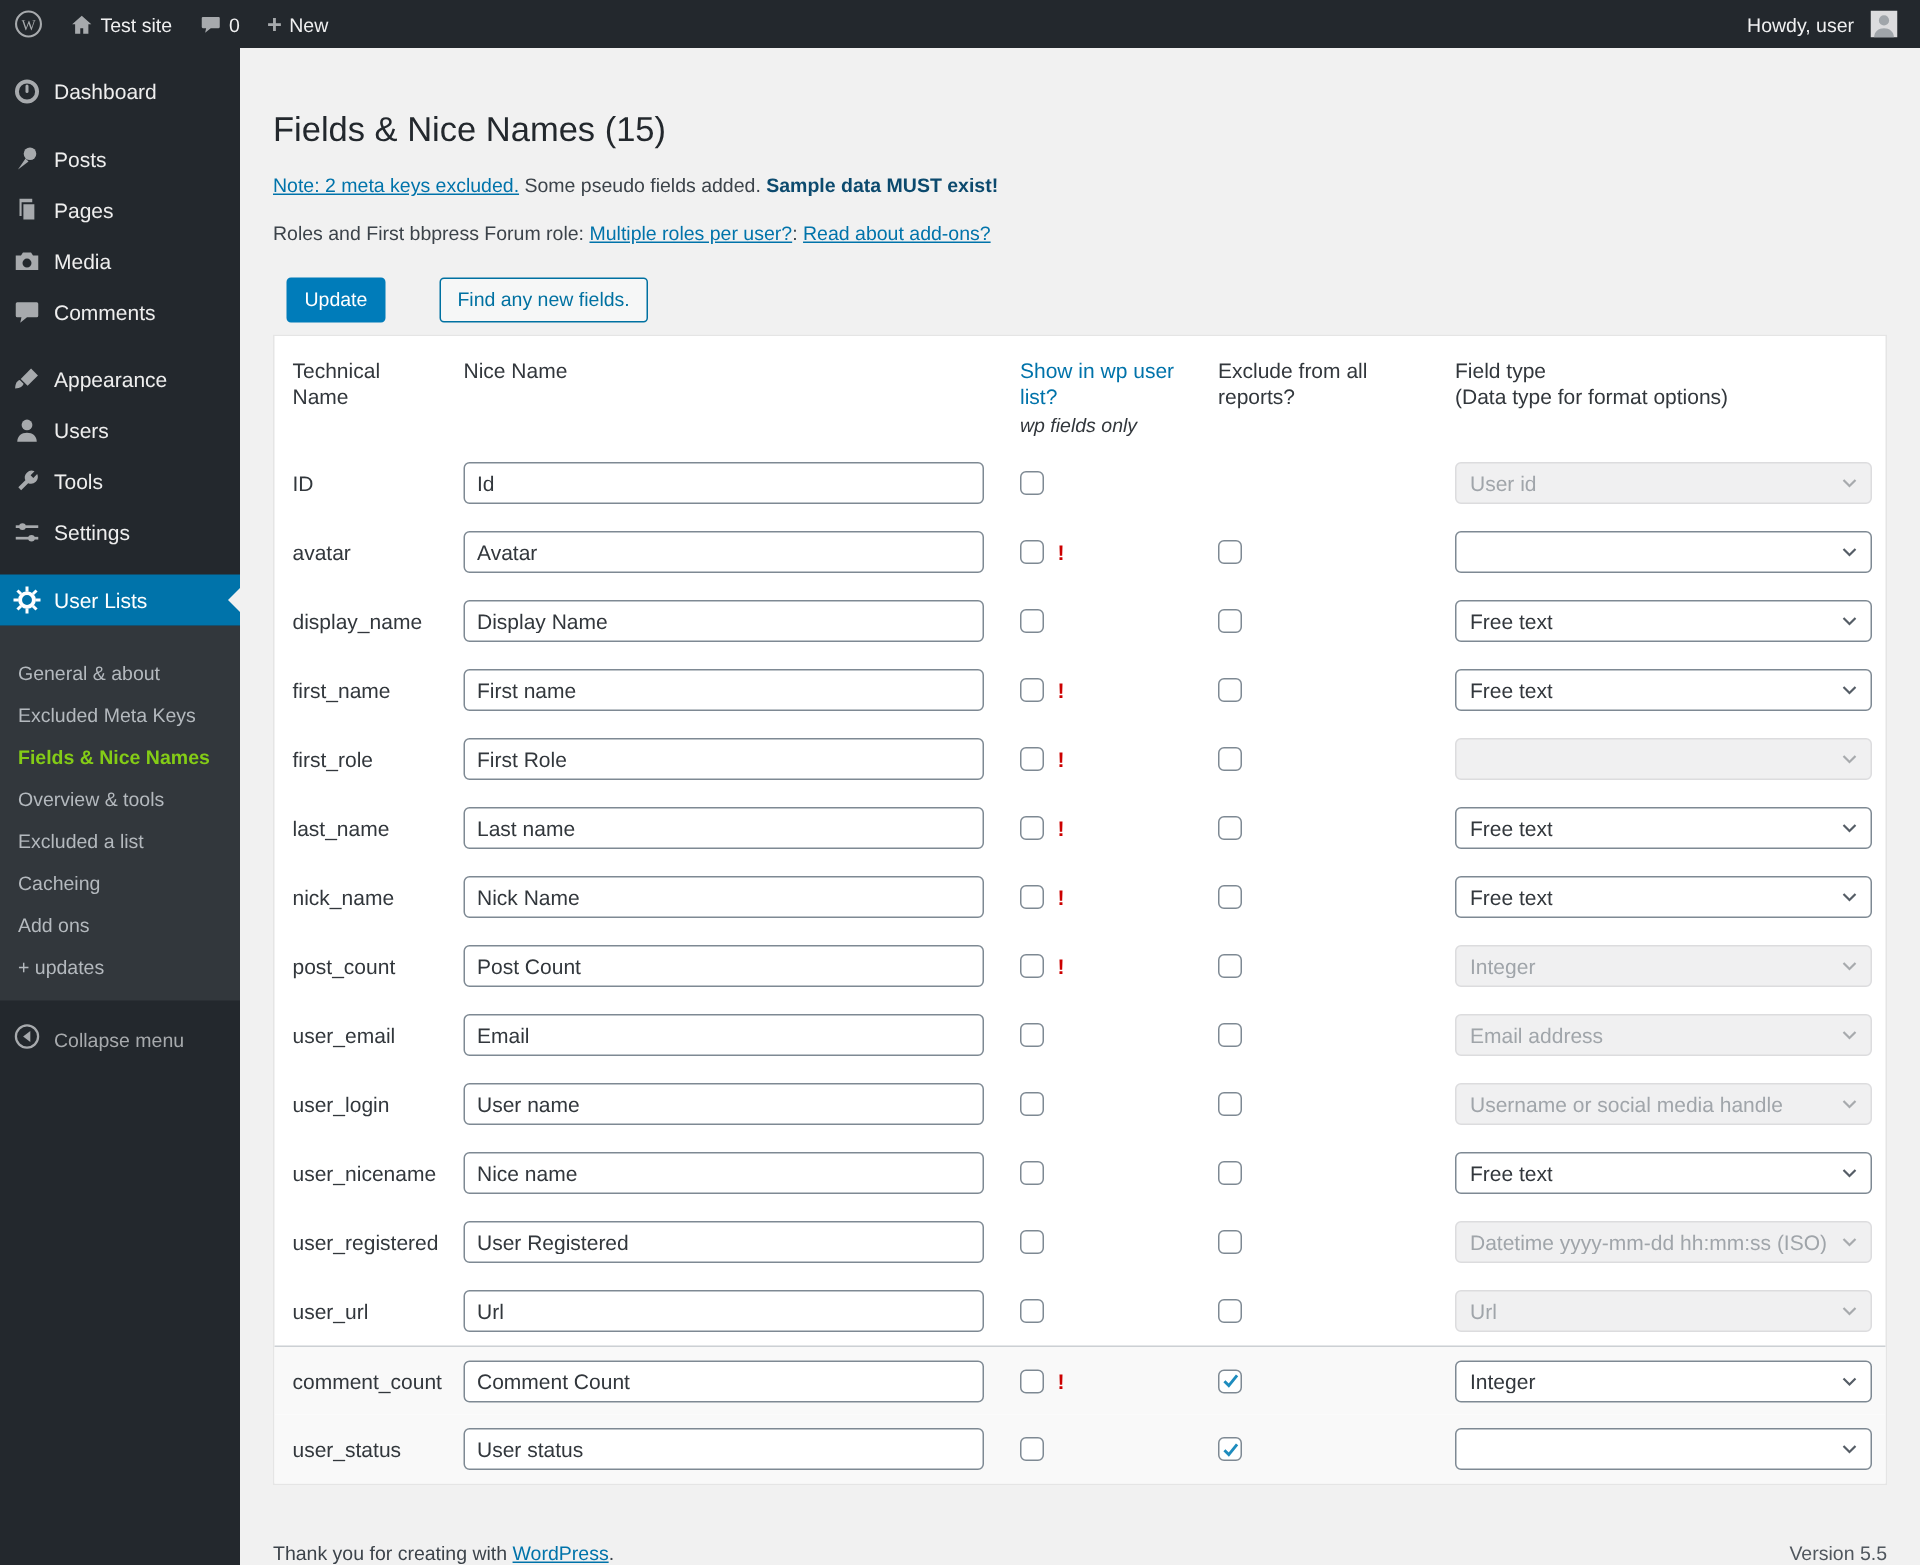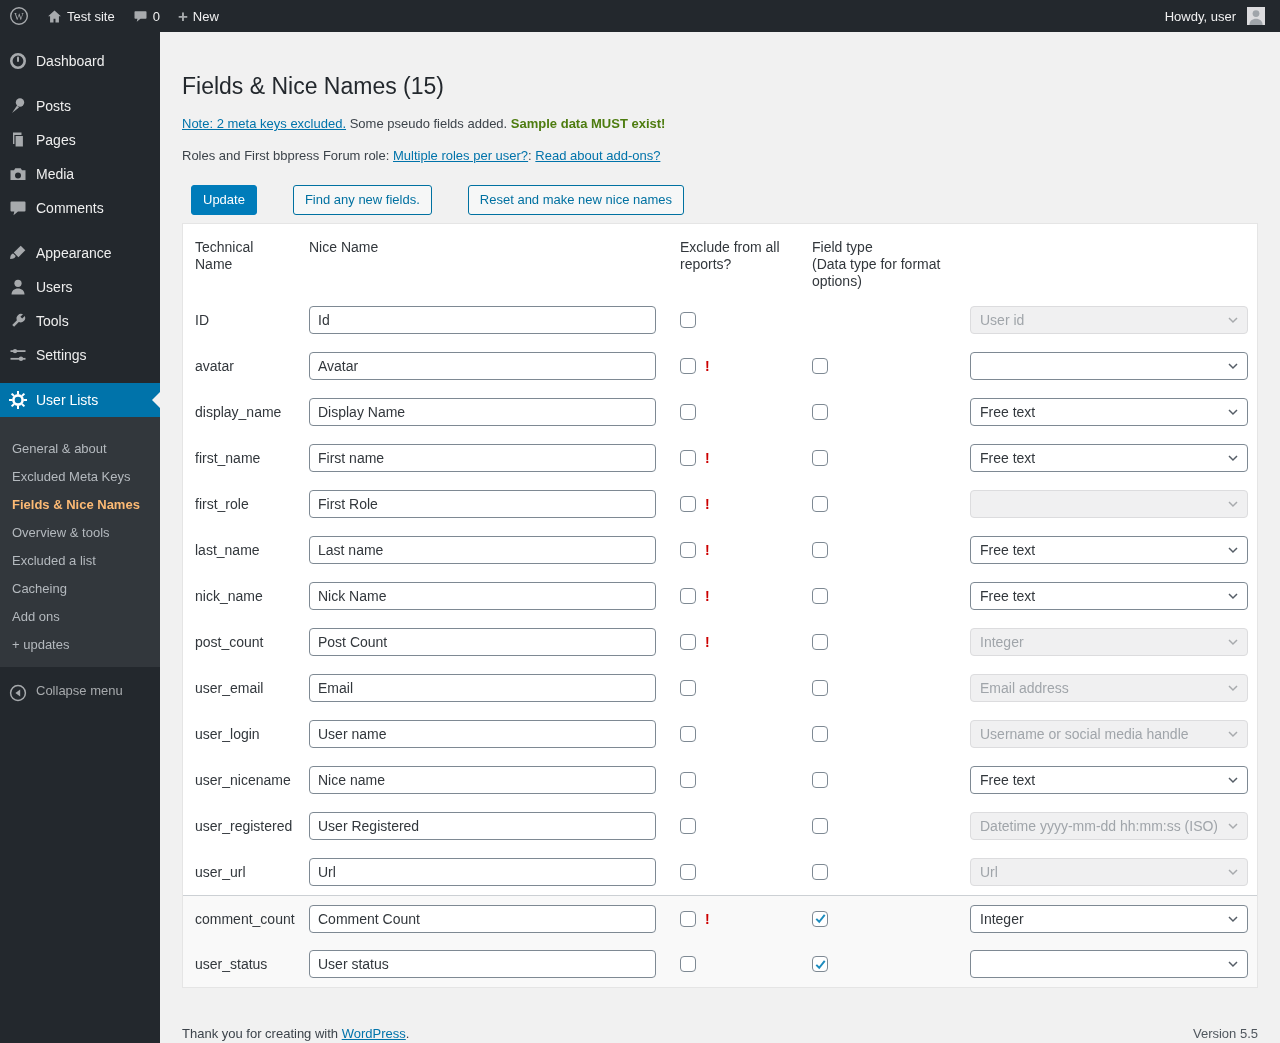--- a/index.html
+++ b/index.html
@@ -22,29 +22,29 @@
 
   
   .menu-item{display:flex;align-items:center;height:34px;color:#eeeeee;font-size:14px;cursor:pointer;position:relative}
   .menu-item .icon{width:20px;height:20px;margin:0 8px;color:#a7aaad;display:inline-flex;align-items:center;justify-content:center;flex-shrink:0}
   .menu-item.current{background:#0073aa;color:#fff}
   .menu-item.current .icon{color:#fff}
   .menu-item.current::after{content:"";position:absolute;right:0;top:50%;margin-top:-8px;border:8px solid transparent;border-right-color:#f1f1f1}
   .menu-sep{height:11px}
   .submenu{background:#32373c;padding:18px 0 8px}
   .submenu-item{height:28px;line-height:28px;padding:0 12px;color:#b4b9be;font-size:13px;cursor:pointer;white-space:nowrap}
-  .submenu-item.current{color:#fdba74;font-weight:bold}
-  .collapse{display:flex;align-items:flex-start;height:34px;color:#a7aaad;font-size:13px;cursor:pointer;margin-top:16px}
+  .submenu-item.current{color:#84cc16;font-weight:bold}
+  .collapse{display:flex;align-items:flex-end;height:34px;color:#a7aaad;font-size:13px;cursor:pointer;margin-top:0}
   .collapse .icon{width:20px;height:20px;margin:0 8px;display:inline-flex;align-items:center;justify-content:center}
 
   
   .page-title{font-size:23px;font-weight:400;color:#23282d;margin:0;padding:39px 0 0;line-height:30px}
   .note{margin:13px 0 0;line-height:19px}
   .roles{margin:13px 0 0;line-height:19px}
-  .note strong{color:#4d7c0f}
+  .note strong{color:#0c4a6e}
   .buttons-row{margin-top:20px;display:flex;gap:36px;padding-left:9px}
   .button{height:30px;line-height:28px;padding:0 11px;border-radius:3px;font-size:13px;cursor:pointer;border:1px solid;font-family:inherit;white-space:nowrap}
   .button-primary{background:#007cba;border-color:#007cba;color:#fff}
   .button-secondary{background:#f6f7f7;border-color:#0071a1;color:#0071a1}
 
   
   .table{background:#fff;border:1px solid #e5e5e5;margin-top:8px}
   .thead,.trow{display:grid;grid-template-columns:126px 371px 132px 158px 1fr}
   .thead{padding:15px 0 7px;align-items:start}
   .trow{height:46px;align-items:center}
@@ -258,27 +258,30 @@
 
     <p class="roles">
       <span>Roles and First bbpress Forum role:</span>
       <a>Multiple roles per user?</a><span>:</span>
       <a>Read about add-ons?</a>
     </p>
 
     <div class="buttons-row">
       <button class="button button-primary">Update</button>
       <button class="button button-secondary">Find any new fields.</button>
-      <button class="button button-secondary">Reset and make new nice names</button>
     </div>
 
     <div class="table">
       <div class="thead">
         <div class="th th-tech">Technical Name</div>
         <div class="th">Nice Name</div>
+        <div class="th">
+          <div class="show-link">Show in wp user list?</div>
+          <div class="show-note">wp fields only</div>
+        </div>
         <div class="th th-exclude">Exclude from all reports?</div>
         <div class="th">
           <div>Field type</div>
           <div>(Data type for format options)</div>
         </div>
       </div>
       <div>
           <div class="trow">
             <div class="cell cell-tech"><span>ID</span></div>
             <div class="cell"><input type="text" class="nice-input" value="Id" style=""></div>

